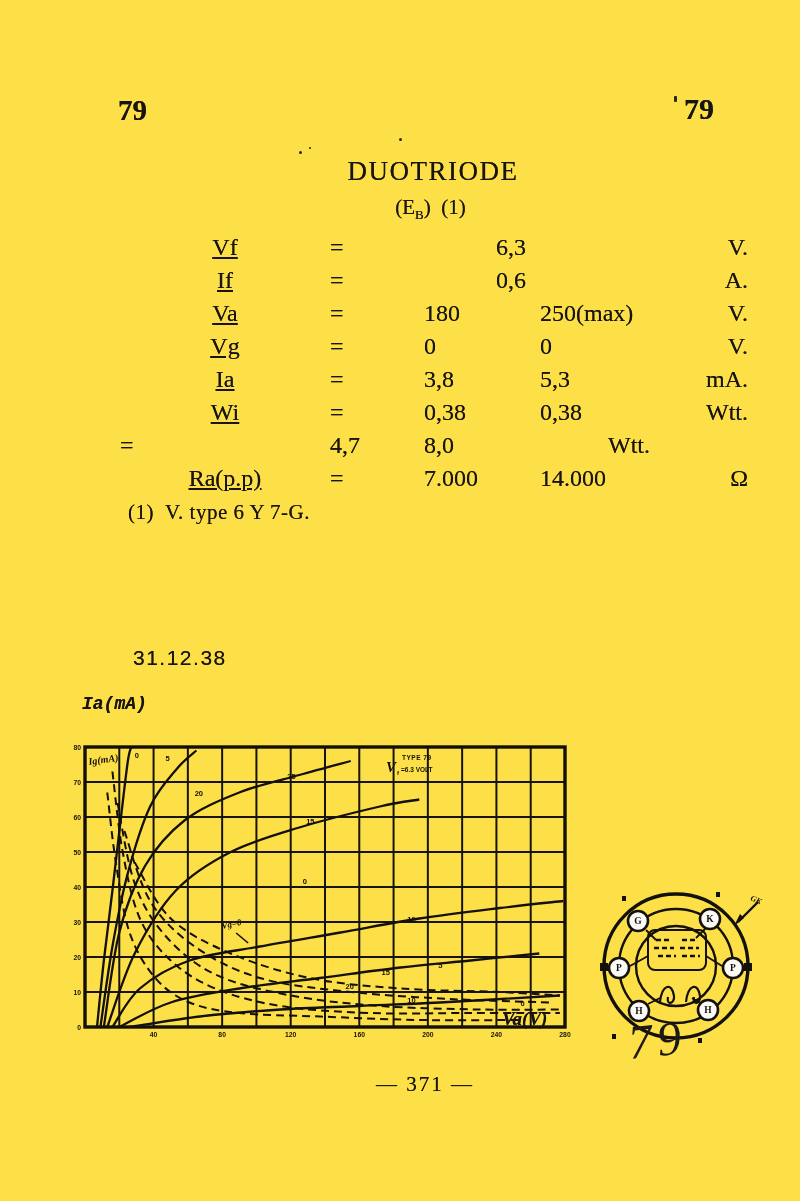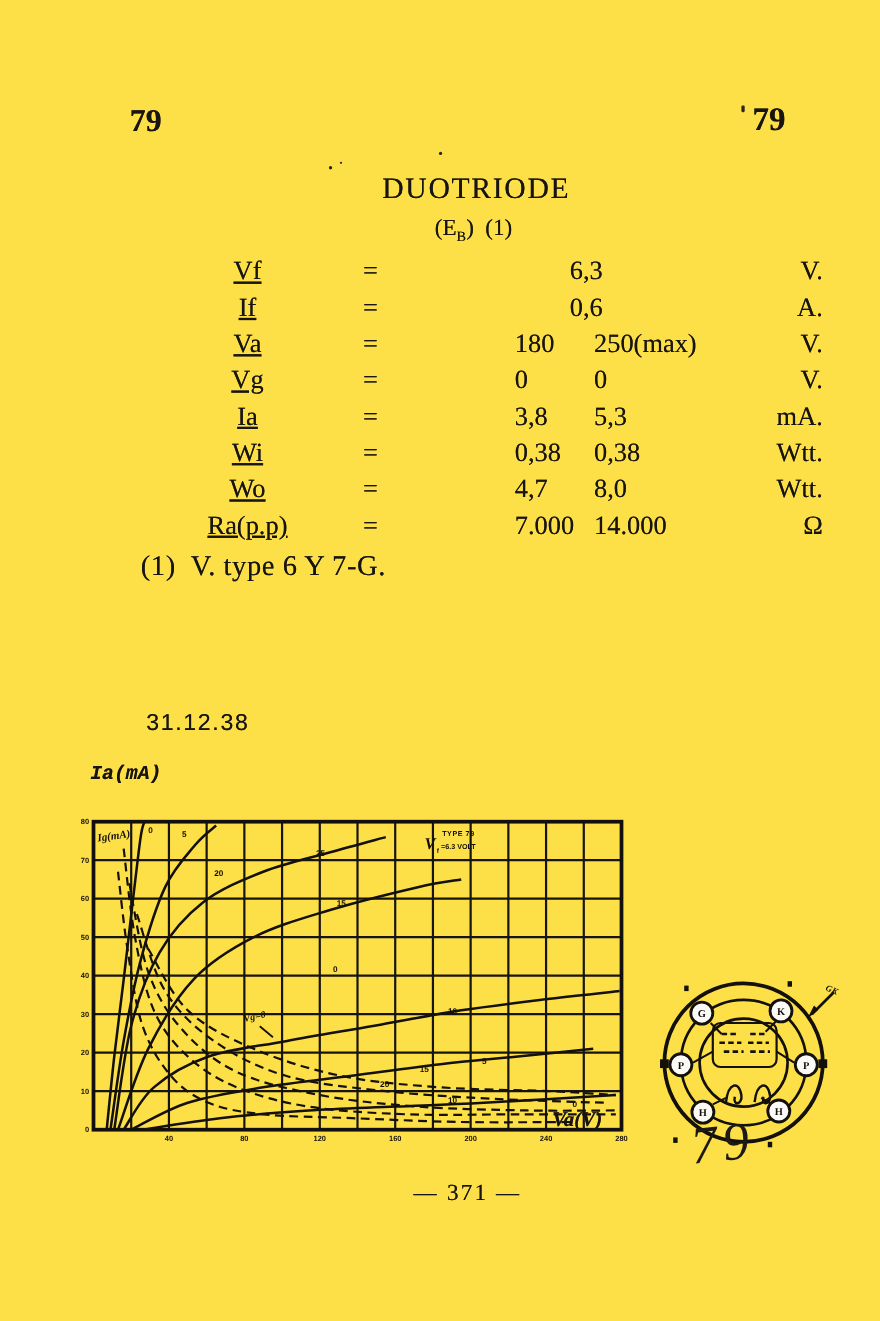--- a/index.html
+++ b/index.html
@@ -13,25 +13,25 @@
   #title-wrap{left:55px;top:138px;width:740px;text-align:center;}
   #title{font-size:27px;letter-spacing:1.5px;}
   #subtitle-wrap{left:55px;top:170px;width:730px;text-align:center;font-size:21px;}
   #subtitle-wrap sub{font-size:13px;}
   
   #spec{position:absolute;left:120px;top:234px;width:628px;}
   .spec-row{display:grid;grid-template-columns:210px 94px 116px 110px 98px;height:33px;
             font-size:24px;align-items:start;}
   .spec-row .param{text-align:center;text-decoration:underline;}
   .spec-row .eq{text-align:left;}
-  .spec-row .v1{text-align:left;margin-left:44px;}
+  .spec-row .v1{text-align:left;}
   .spec-row .v2{text-align:left;}
   .spec-row .unit{text-align:right;}
   .spec-row .span-val{grid-column:3/5;text-align:center;padding-right:52px;}
-  #footnote{left:128px;top:500px;font-size:26px;letter-spacing:.5px;}
+  #footnote{left:128px;top:500px;font-size:21px;letter-spacing:.5px;}
   #date{left:133px;top:646px;font-size:21px;letter-spacing:1.5px;
         font-family:"Liberation Sans","DejaVu Sans",sans-serif;text-align:right;}
   
   #ylabel{left:82px;top:694px;font-size:18px;font-style:italic;font-weight:bold;font-family:Liberation Mono, monospace;}
   #xlabel{left:502px;top:1008px;font-size:19px;font-style:italic;font-weight:bold;}
   #chart-svg{position:absolute;left:60px;top:716px;}
   #socket-svg{position:absolute;left:598px;top:884px;}
   #hand79{left:628px;top:1012px;font-size:48px;font-style:italic;letter-spacing:5px;
           transform:rotate(-6deg);color:#1c1916;}
   #footer{left:55px;top:1072px;width:740px;text-align:center;font-size:21px;letter-spacing:2px;}
@@ -87,21 +87,20 @@
         <span class="unit">mA.</span>
       </div>
       <div class="spec-row ink">
         <span class="param">Wi</span>
         <span class="eq">=</span>
         <span class="v1">0,38</span>
         <span class="v2">0,38</span>
         <span class="unit">Wtt.</span>
       </div>
       <div class="spec-row ink">
-        <span class="param">Wo</span>
         <span class="eq">=</span>
         <span class="v1">4,7</span>
         <span class="v2">8,0</span>
         <span class="unit">Wtt.</span>
       </div>
       <div class="spec-row ink">
         <span class="param">Ra(p.p)</span>
         <span class="eq">=</span>
         <span class="v1">7.000</span>
         <span class="v2">14.000</span>

